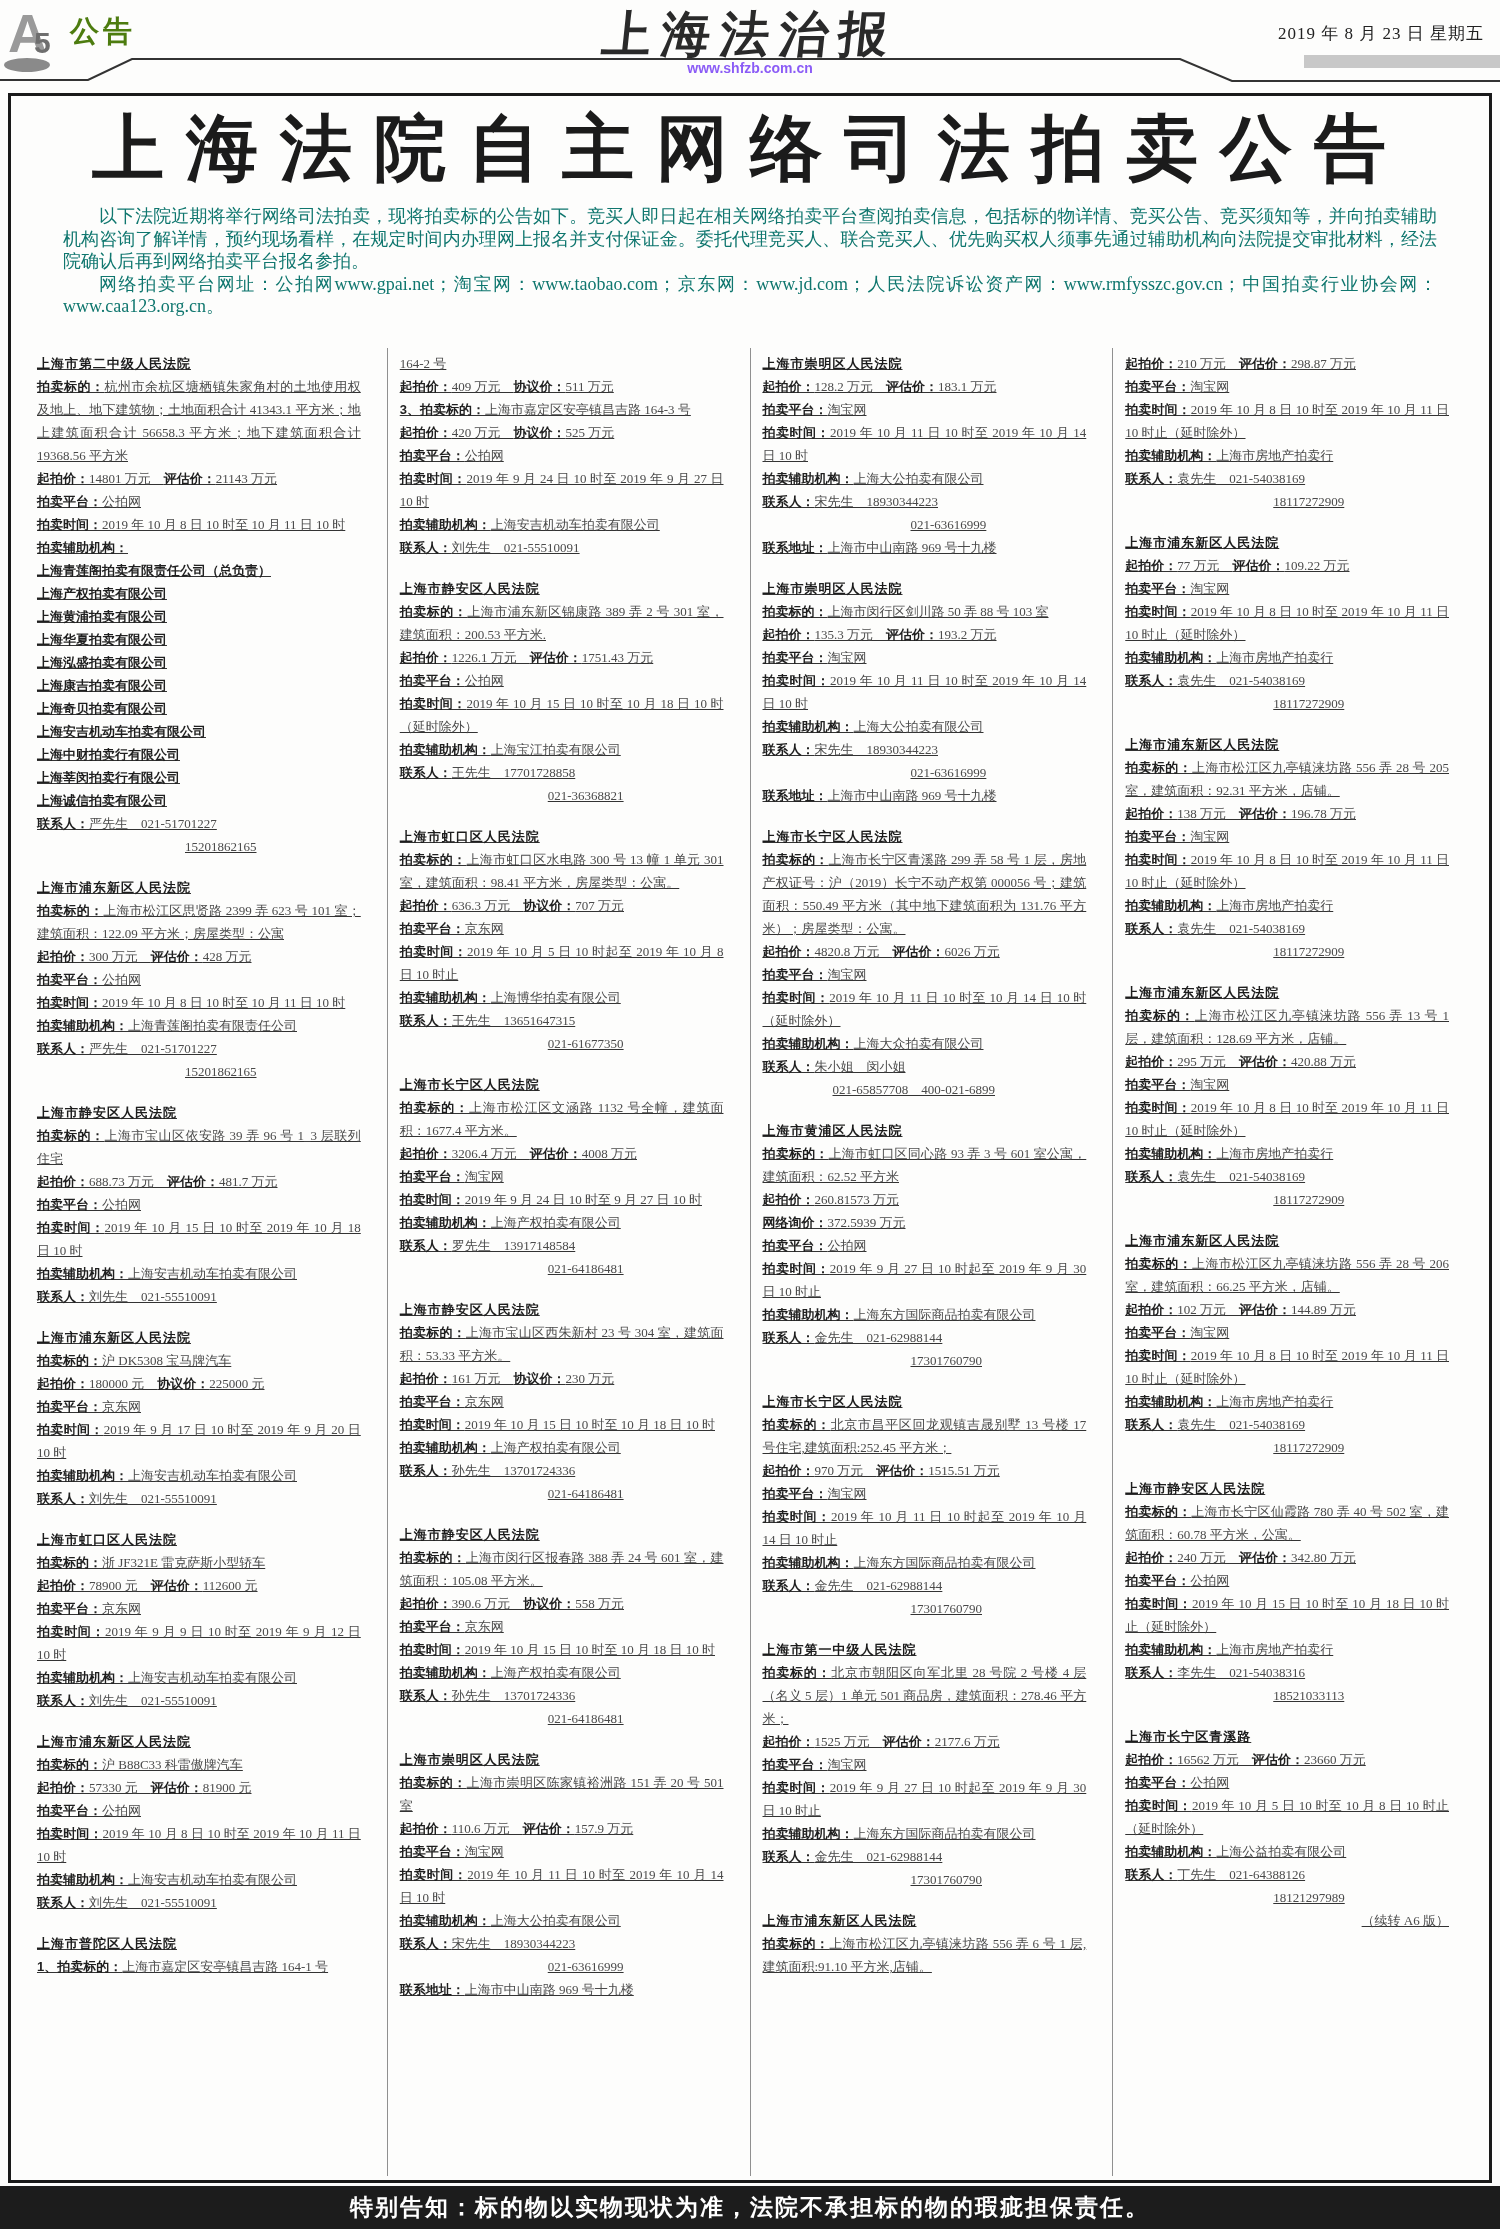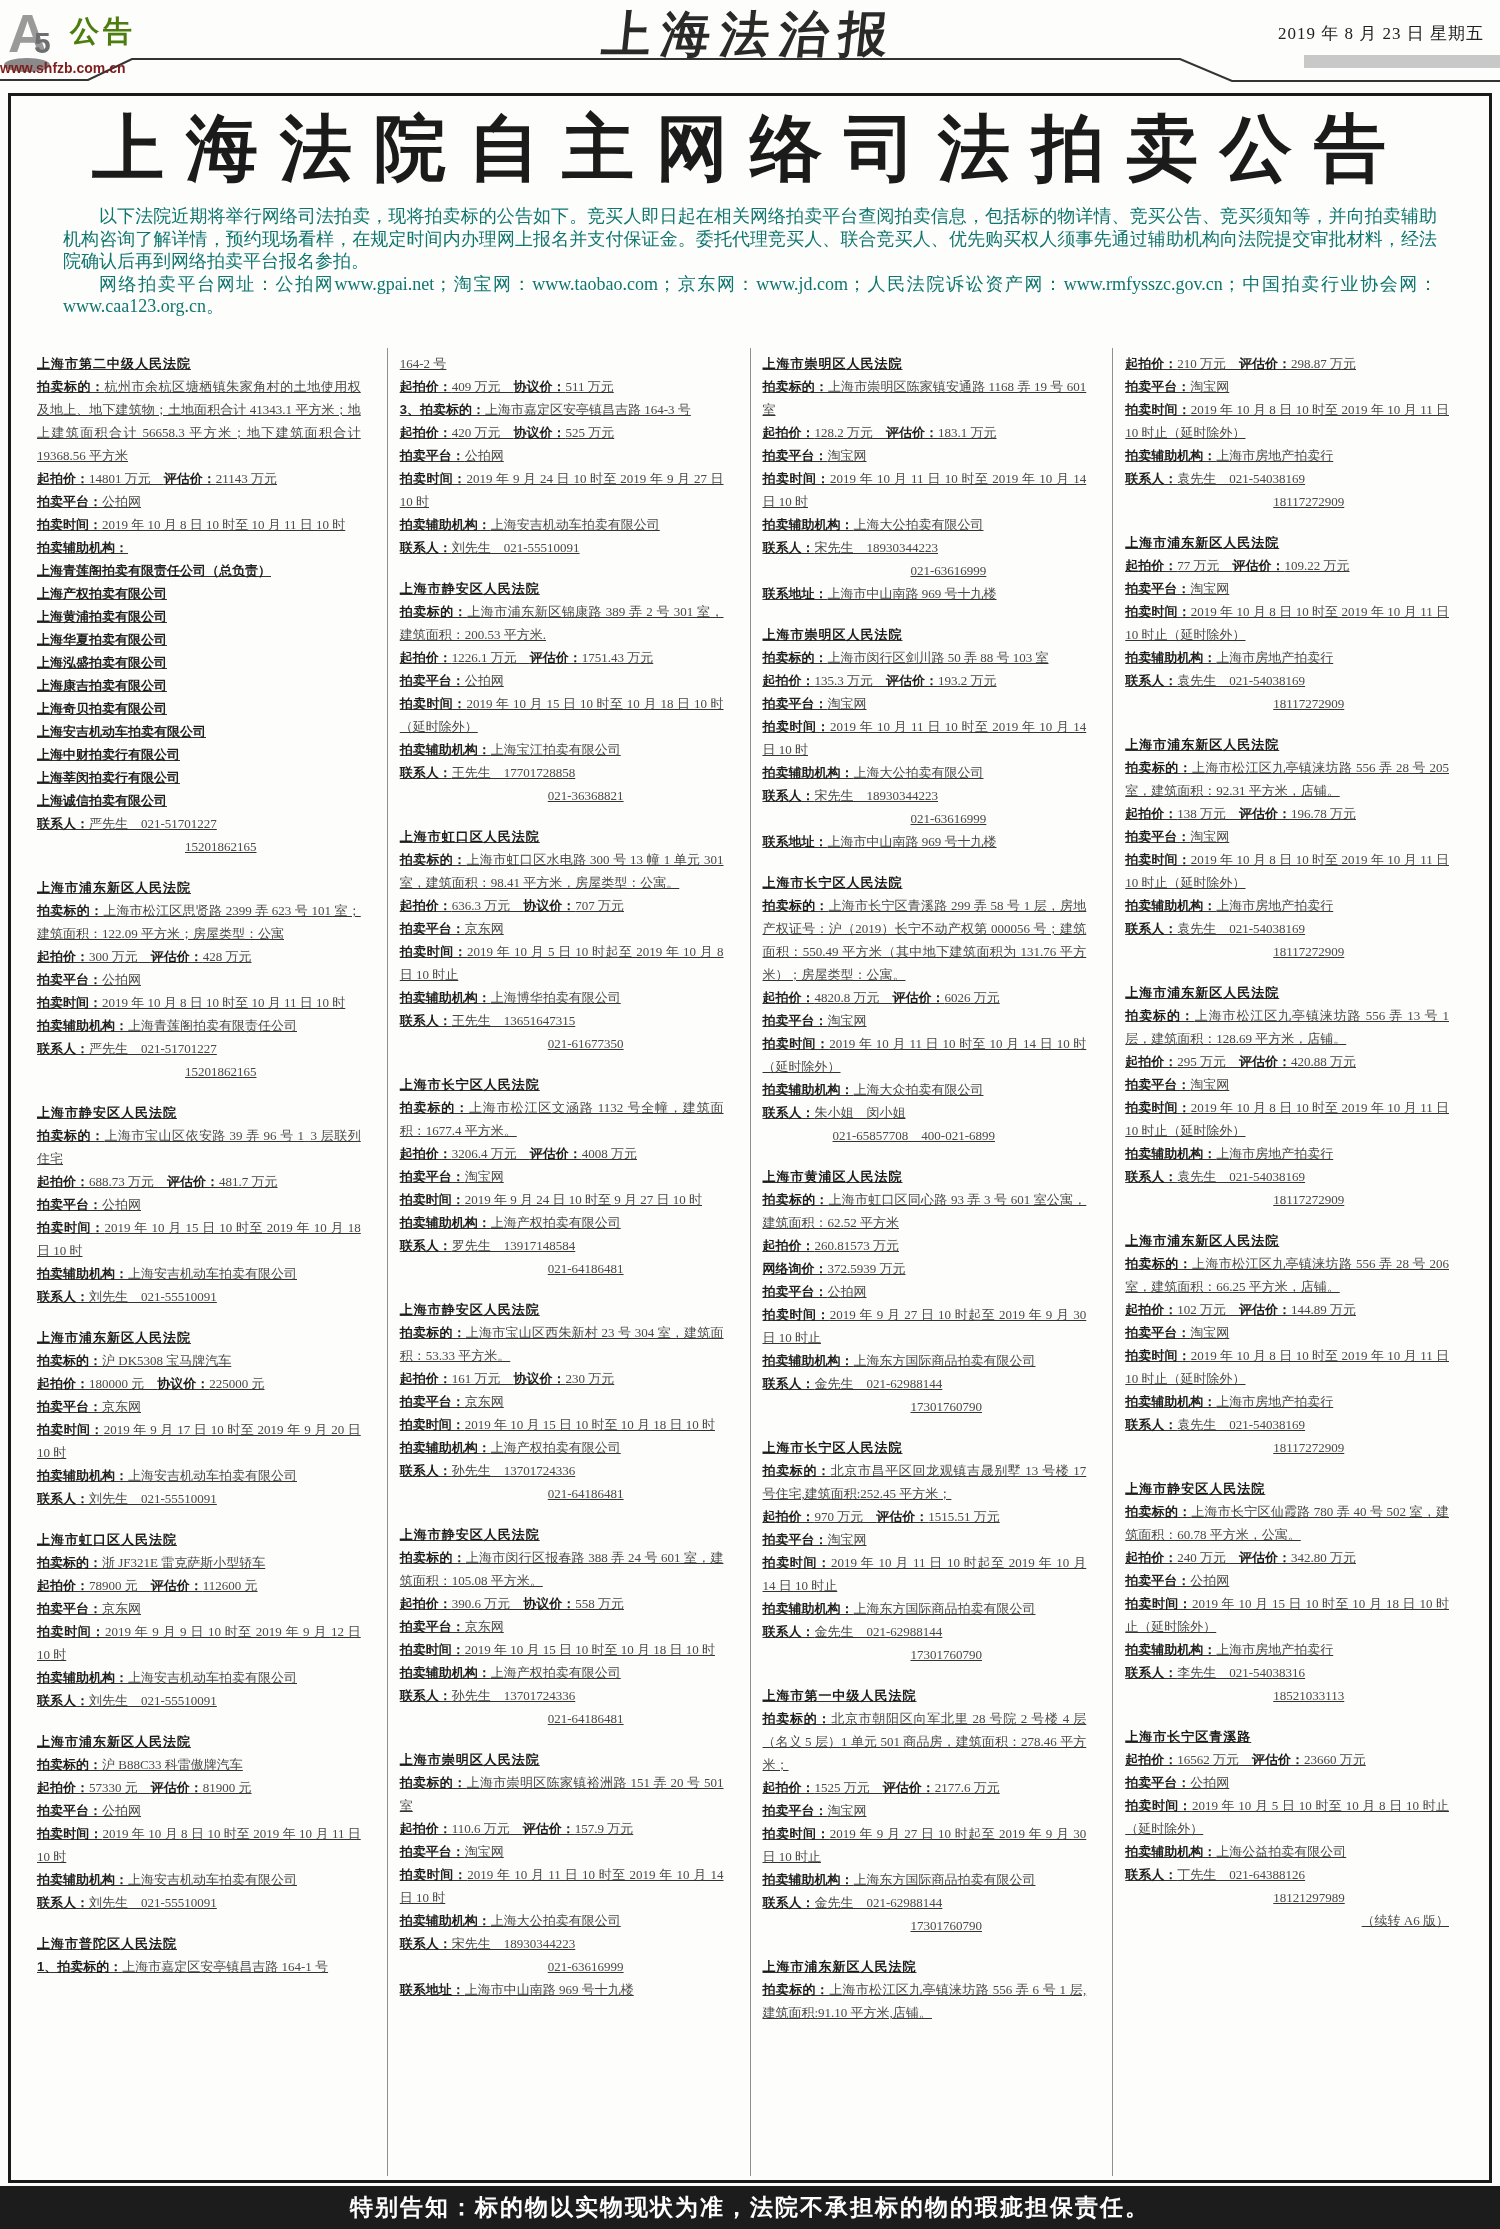--- a/index.html
+++ b/index.html
@@ -12,22 +12,22 @@
              font-size:54px;font-weight:bold;color:#9a9a9a;line-height:1;}
   .a5logo .five{position:absolute;left:26px;top:22px;font-family:"Liberation Sans",sans-serif;
              font-size:30px;font-weight:bold;color:#6e6e6e;line-height:1;}
   .a5logo .shadow{position:absolute;left:-4px;top:52px;width:46px;height:14px;background:#8a8a8a;
              border-radius:50%;}
   .section-lbl{position:absolute;left:70px;top:12px;font-family:"Liberation Sans",sans-serif;
              font-size:29px;font-weight:bold;color:#4d7c0f;letter-spacing:4px;}
   .masthead{position:absolute;left:0;right:0;top:2px;text-align:center;
              font-size:49px;font-weight:bold;color:#2a2a2a;letter-spacing:10px;
              transform:skewX(-6deg);font-family:"Liberation Serif",serif;}
-  .site{position:absolute;left:0;right:0;top:60px;
-             font-family:"Liberation Sans",sans-serif;font-size:14px;font-weight:bold;color:#7f1d1d;}
+  .site{position:absolute;left:0;right:0;top:60px;text-align:center;
+             font-family:"Liberation Sans",sans-serif;font-size:14px;font-weight:bold;color:#8b5cf6;}
   .date{position:absolute;right:16px;top:22px;font-size:17px;color:#222;letter-spacing:1px;}
   .redact{position:absolute;right:0;top:55px;width:196px;height:13px;background:#c8c8c8;}
   .hdr svg{position:absolute;left:0;top:0;}
   
   .mainbox{position:absolute;top:93px;left:8px;right:8px;bottom:46px;
            border:3px solid #1a1a1a;background:#fdfdfc;}
   .big-title{margin-top:14px;text-align:center;font-size:72px;font-weight:bold;color:#1b1b1b;
            letter-spacing:22px;line-height:1.1;white-space:nowrap;}
   .intro{margin:16px 52px 0 52px;font-size:18px;line-height:22.5px;text-align:justify;color:#0f766e;}
   .intro p{margin:0;text-indent:2em;}
@@ -219,21 +219,20 @@
             <p class="row"><span class="lbl">拍卖时间：</span><span class="val">2019 年 10 月 11 日 10 时至 2019 年 10 月 14 日 10 时</span></p>
             <p class="row"><span class="lbl">拍卖辅助机构：</span><span class="val">上海大公拍卖有限公司</span></p>
             <p class="row"><span class="lbl">联系人：</span><span class="val">宋先生　18930344223</span></p>
             <p class="row indent"><span class="val">021-63616999</span></p>
             <p class="row"><span class="lbl">联系地址：</span><span class="val">上海市中山南路 969 号十九楼</span></p>
           </div>
         </div>
       <div class="col divider">
           <div class="listing">
             <div class="court">上海市崇明区人民法院</div>
-            <p class="row"><span class="lbl">拍卖标的：</span><span class="val">上海市崇明区陈家镇安通路 1168 弄 19 号 601 室</span></p>
             <p class="row"><span class="lbl">起拍价：</span><span class="val">128.2 万元　</span><span class="lbl">评估价：</span><span class="val">183.1 万元</span></p>
             <p class="row"><span class="lbl">拍卖平台：</span><span class="val">淘宝网</span></p>
             <p class="row"><span class="lbl">拍卖时间：</span><span class="val">2019 年 10 月 11 日 10 时至 2019 年 10 月 14 日 10 时</span></p>
             <p class="row"><span class="lbl">拍卖辅助机构：</span><span class="val">上海大公拍卖有限公司</span></p>
             <p class="row"><span class="lbl">联系人：</span><span class="val">宋先生　18930344223</span></p>
             <p class="row indent"><span class="val">021-63616999</span></p>
             <p class="row"><span class="lbl">联系地址：</span><span class="val">上海市中山南路 969 号十九楼</span></p>
           </div>
           <div class="listing">
             <div class="court">上海市崇明区人民法院</div>

